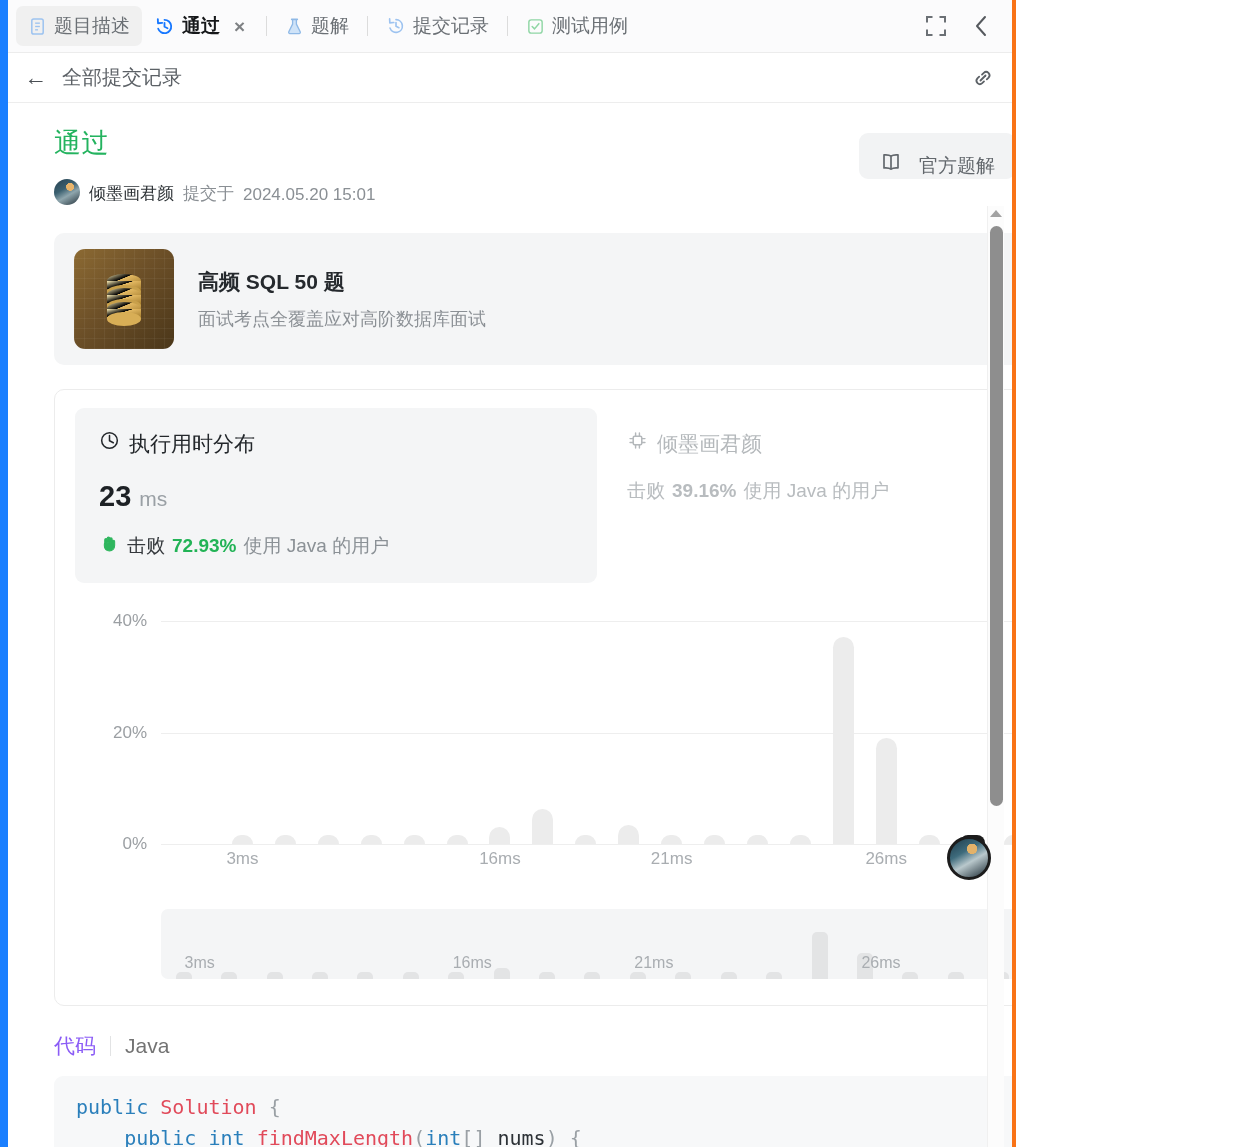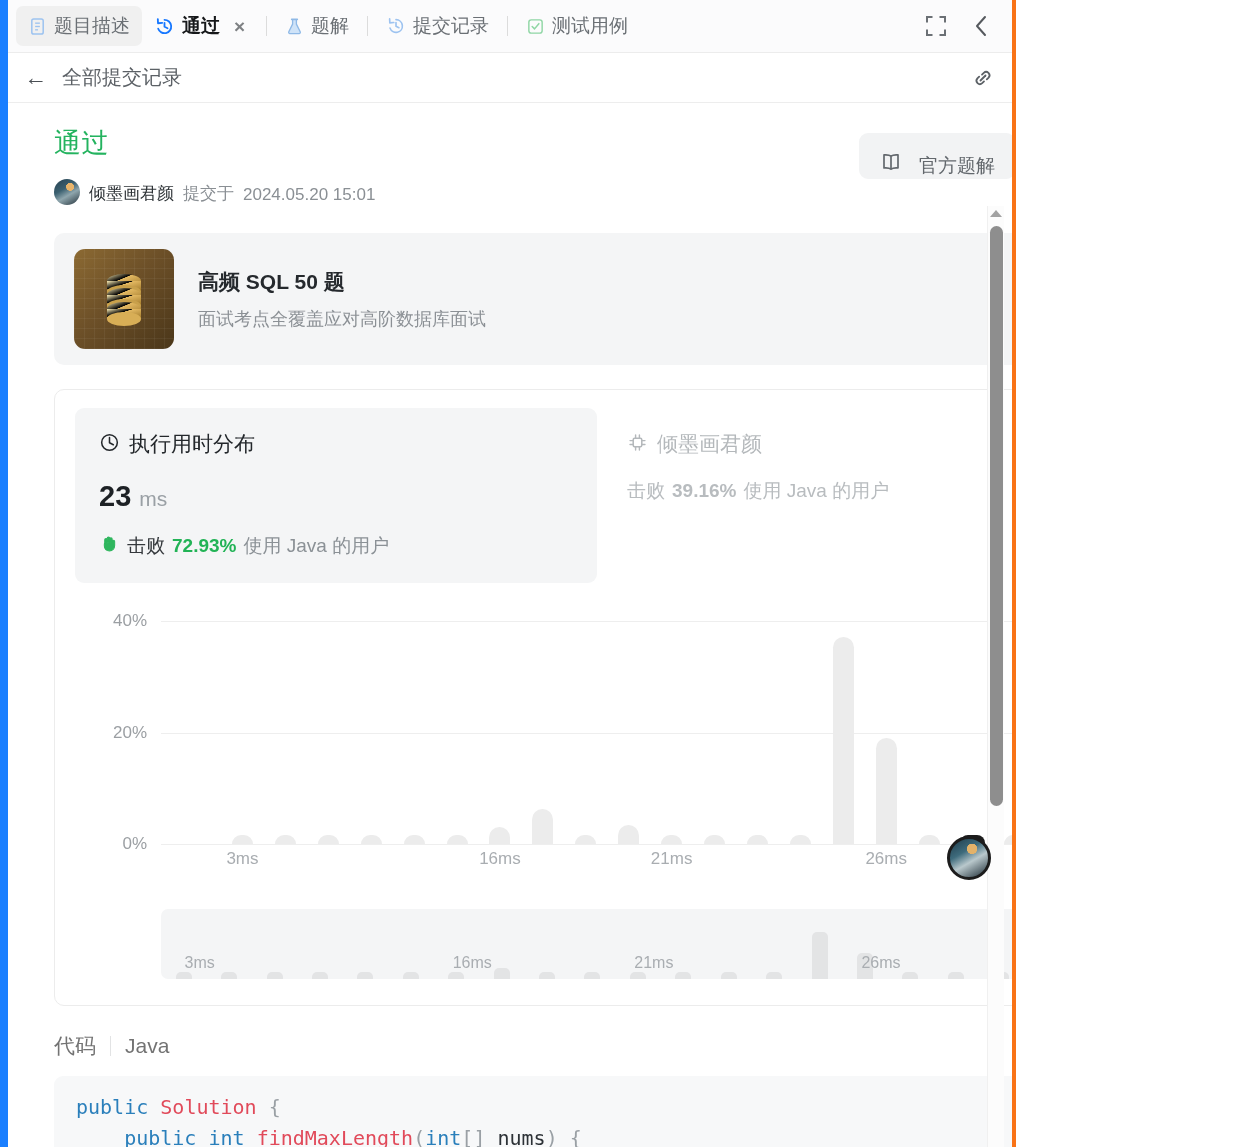--- a/index.html
+++ b/index.html
@@ -129,21 +129,21 @@
     border: 1px solid #ececec;
     border-radius: 10px;
     padding: 18px 20px 26px 20px;
   }
   .cards { display: flex; gap: 6px; }
   .card {
     width: 522px; border-radius: 9px; padding: 22px 24px 24px 24px;
     cursor: pointer;
   }
   .card.active { background: #f4f5f6; }
-  .card-head { display: flex; align-items: center; gap: 9px; }
+  .card-head { display: flex; align-items: flex-start; gap: 9px; }
   .card-title { font-size: 21px; color: #23272b; }
   .card.dim .card-title { color: #b4b8bb; }
   .card-value { margin-top: 22px; display: flex; align-items: baseline; gap: 8px; }
   .v-num { font-size: 29px; font-weight: 700; color: #1d2125; }
   .v-unit { font-size: 21px; color: #9aa0a5; }
   .card.dim .v-num { color: #b4b8bb; font-weight: 700; }
   .card.dim .v-unit { color: #c6cacd; }
   .card-beat { margin-top: 20px; display: flex; align-items: center; gap: 7px; font-size: 19px; }
   .beat-label { color: #34383c; }
   .beat-pct { color: #22b356; font-weight: 600; }
@@ -180,21 +180,21 @@
     background: #f4f5f6; border-radius: 7px; overflow: hidden; cursor: pointer;
   }
   .bbar { position: absolute; bottom: 0; background: #e3e4e5; border-radius: 5px 5px 0 0; }
   .blab {
     position: absolute; bottom: 7px; font-size: 16px; color: #a9adb1;
     transform: translateX(-50%); z-index: 2;
   }
 
   
   .code-head { margin-top: 26px; display: flex; align-items: center; gap: 14px; }
-  .code-head .lbl { font-size: 21px; color: #737373; }
+  .code-head .lbl { font-size: 21px; color: #8b5cf6; }
   .code-head .bar-sep { width: 1px; height: 20px; background: #e2e3e4; }
   .code-head .lang { font-size: 21px; color: #737373; cursor: pointer; }
   .codebox {
     margin-top: 16px; background: #f7f8f9; border-radius: 9px;
     padding: 16px 22px; font-family: "DejaVu Sans Mono", monospace;
     font-size: 20px; line-height: 1.55; white-space: pre;
   }
   .k { color: #2a7fbb; }
   .cls { color: #e14a5a; }
   .fn { color: #e14a5a; }

